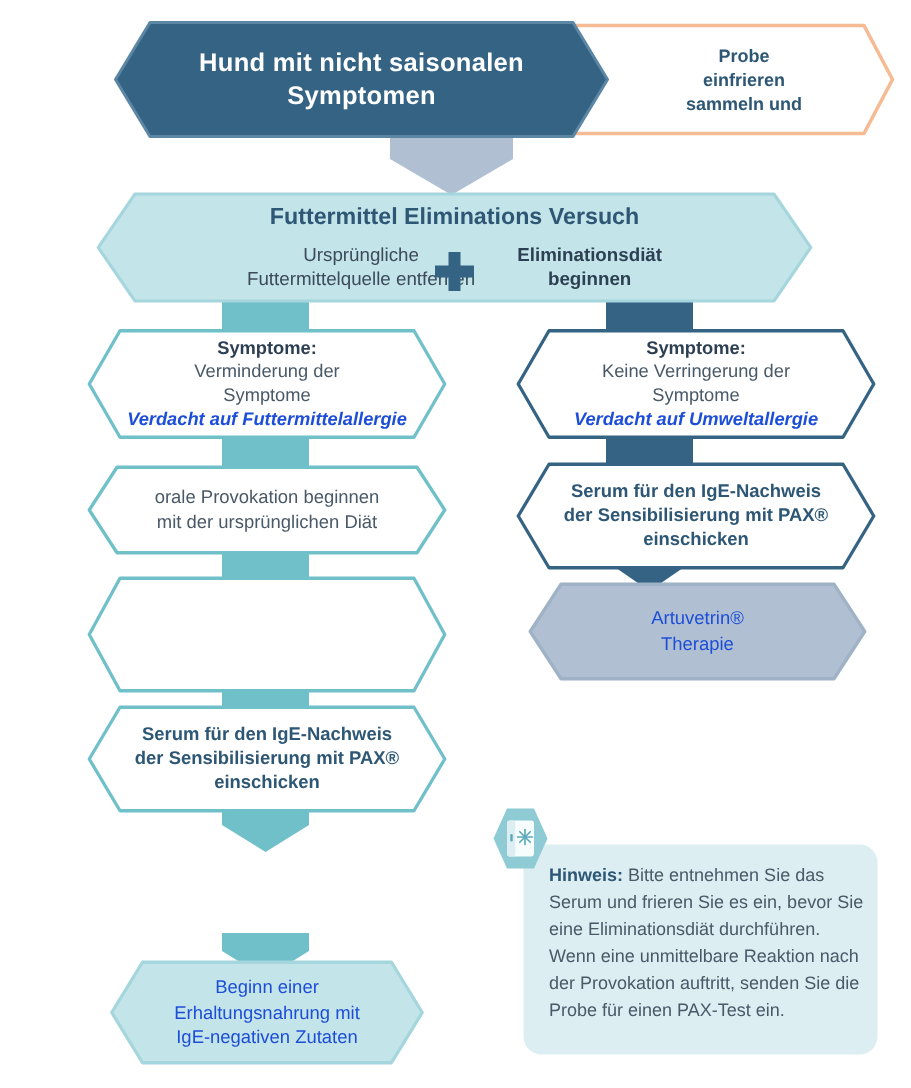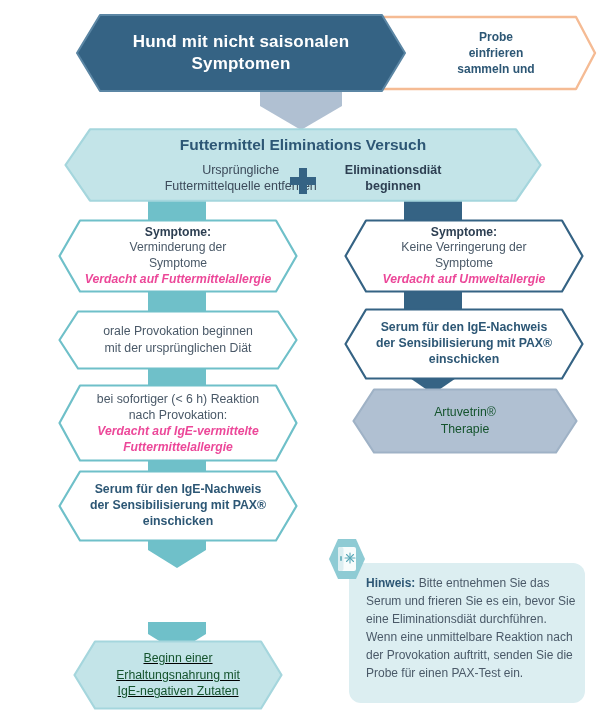--- a/index.html
+++ b/index.html
@@ -85,38 +85,38 @@
   .t-lab-bold {
     color: #2d3f52;
     font-size: 12.2px;
     font-weight: bold;
   }
   .t-lab {
     color: #4a5968;
     font-size: 12.2px;
   }
   .t-red {
-    color: #ec4899;
+    color: #1d4ed8;
     font-size: 12.2px;
     font-weight: bold;
     font-style: italic;
   }
   .t-blue-bold {
     color: #2d5775;
     font-size: 12.3px;
     font-weight: bold;
     line-height: 1.3;
   }
   .t-plain {
     color: #4a5968;
     font-size: 12.3px;
     line-height: 1.35;
   }
   .t-plain-dk {
-    color: #14532d;
+    color: #1d4ed8;
     font-size: 12.3px;
     line-height: 1.35;
   }
 
   
   .plus {
     position: absolute;
     z-index: 4;
     width: 26px;
     height: 26px;
@@ -267,26 +267,20 @@
       <div class="t-plain">mit der ursprünglichen Diät</div>
     </div>
   </div>
 
   <div class="node" style="left:58px; top:384px; width:240px; height:78px;">
     <div class="hexbg">
       <svg viewBox="0 0 240 78" preserveAspectRatio="none">
         <path d="M22,1.5 H218 L238.5,39 L218,76.5 H22 L1.5,39 Z" fill="#ffffff" stroke="#6fc0c9" stroke-width="2.2" stroke-linejoin="round"></path>
       </svg>
     </div>
-    <div class="inner" style="padding:0 6px;">
-      <div class="t-plain">bei sofortiger (&lt; 6 h) Reaktion</div>
-      <div class="t-plain">nach Provokation:</div>
-      <div class="t-red">Verdacht auf IgE-vermittelte</div>
-      <div class="t-red">Futtermittelallergie</div>
-    </div>
   </div>
 
   <div class="node" style="left:58px; top:470px; width:240px; height:72px;">
     <div class="hexbg">
       <svg viewBox="0 0 240 72" preserveAspectRatio="none">
         <path d="M22,1.5 H218 L238.5,36 L218,70.5 H22 L1.5,36 Z" fill="#ffffff" stroke="#6fc0c9" stroke-width="2.2" stroke-linejoin="round"></path>
       </svg>
     </div>
     <div class="inner" style="padding:0 6px;">
       <div class="t-blue-bold">Serum für den IgE-Nachweis</div>
@@ -295,21 +289,21 @@
     </div>
   </div>
 
 
   <div class="node" style="left:73px; top:640px; width:210px; height:70px;">
     <div class="hexbg">
       <svg viewBox="0 0 210 70" preserveAspectRatio="none">
         <path d="M22,1.5 H188 L208.5,35 L188,68.5 H22 L1.5,35 Z" fill="#c3e4e8" stroke="#a5d6dd" stroke-width="2.2" stroke-linejoin="round"></path>
       </svg>
     </div>
-    <div class="inner" style="padding:0 6px;text-decoration:underline;">
+    <div class="inner" style="padding:0 6px;">
       <div class="t-plain-dk">Beginn einer</div>
       <div class="t-plain-dk">Erhaltungsnahrung mit</div>
       <div class="t-plain-dk">IgE-negativen Zutaten</div>
     </div>
   </div>
 
   <div class="node" style="left:344px; top:219px; width:240px; height:74px;">
     <div class="hexbg">
       <svg viewBox="0 0 240 74" preserveAspectRatio="none">
         <path d="M22,1.5 H218 L238.5,37 L218,72.5 H22 L1.5,37 Z" fill="#ffffff" stroke="#356384" stroke-width="2.2" stroke-linejoin="round"></path>

